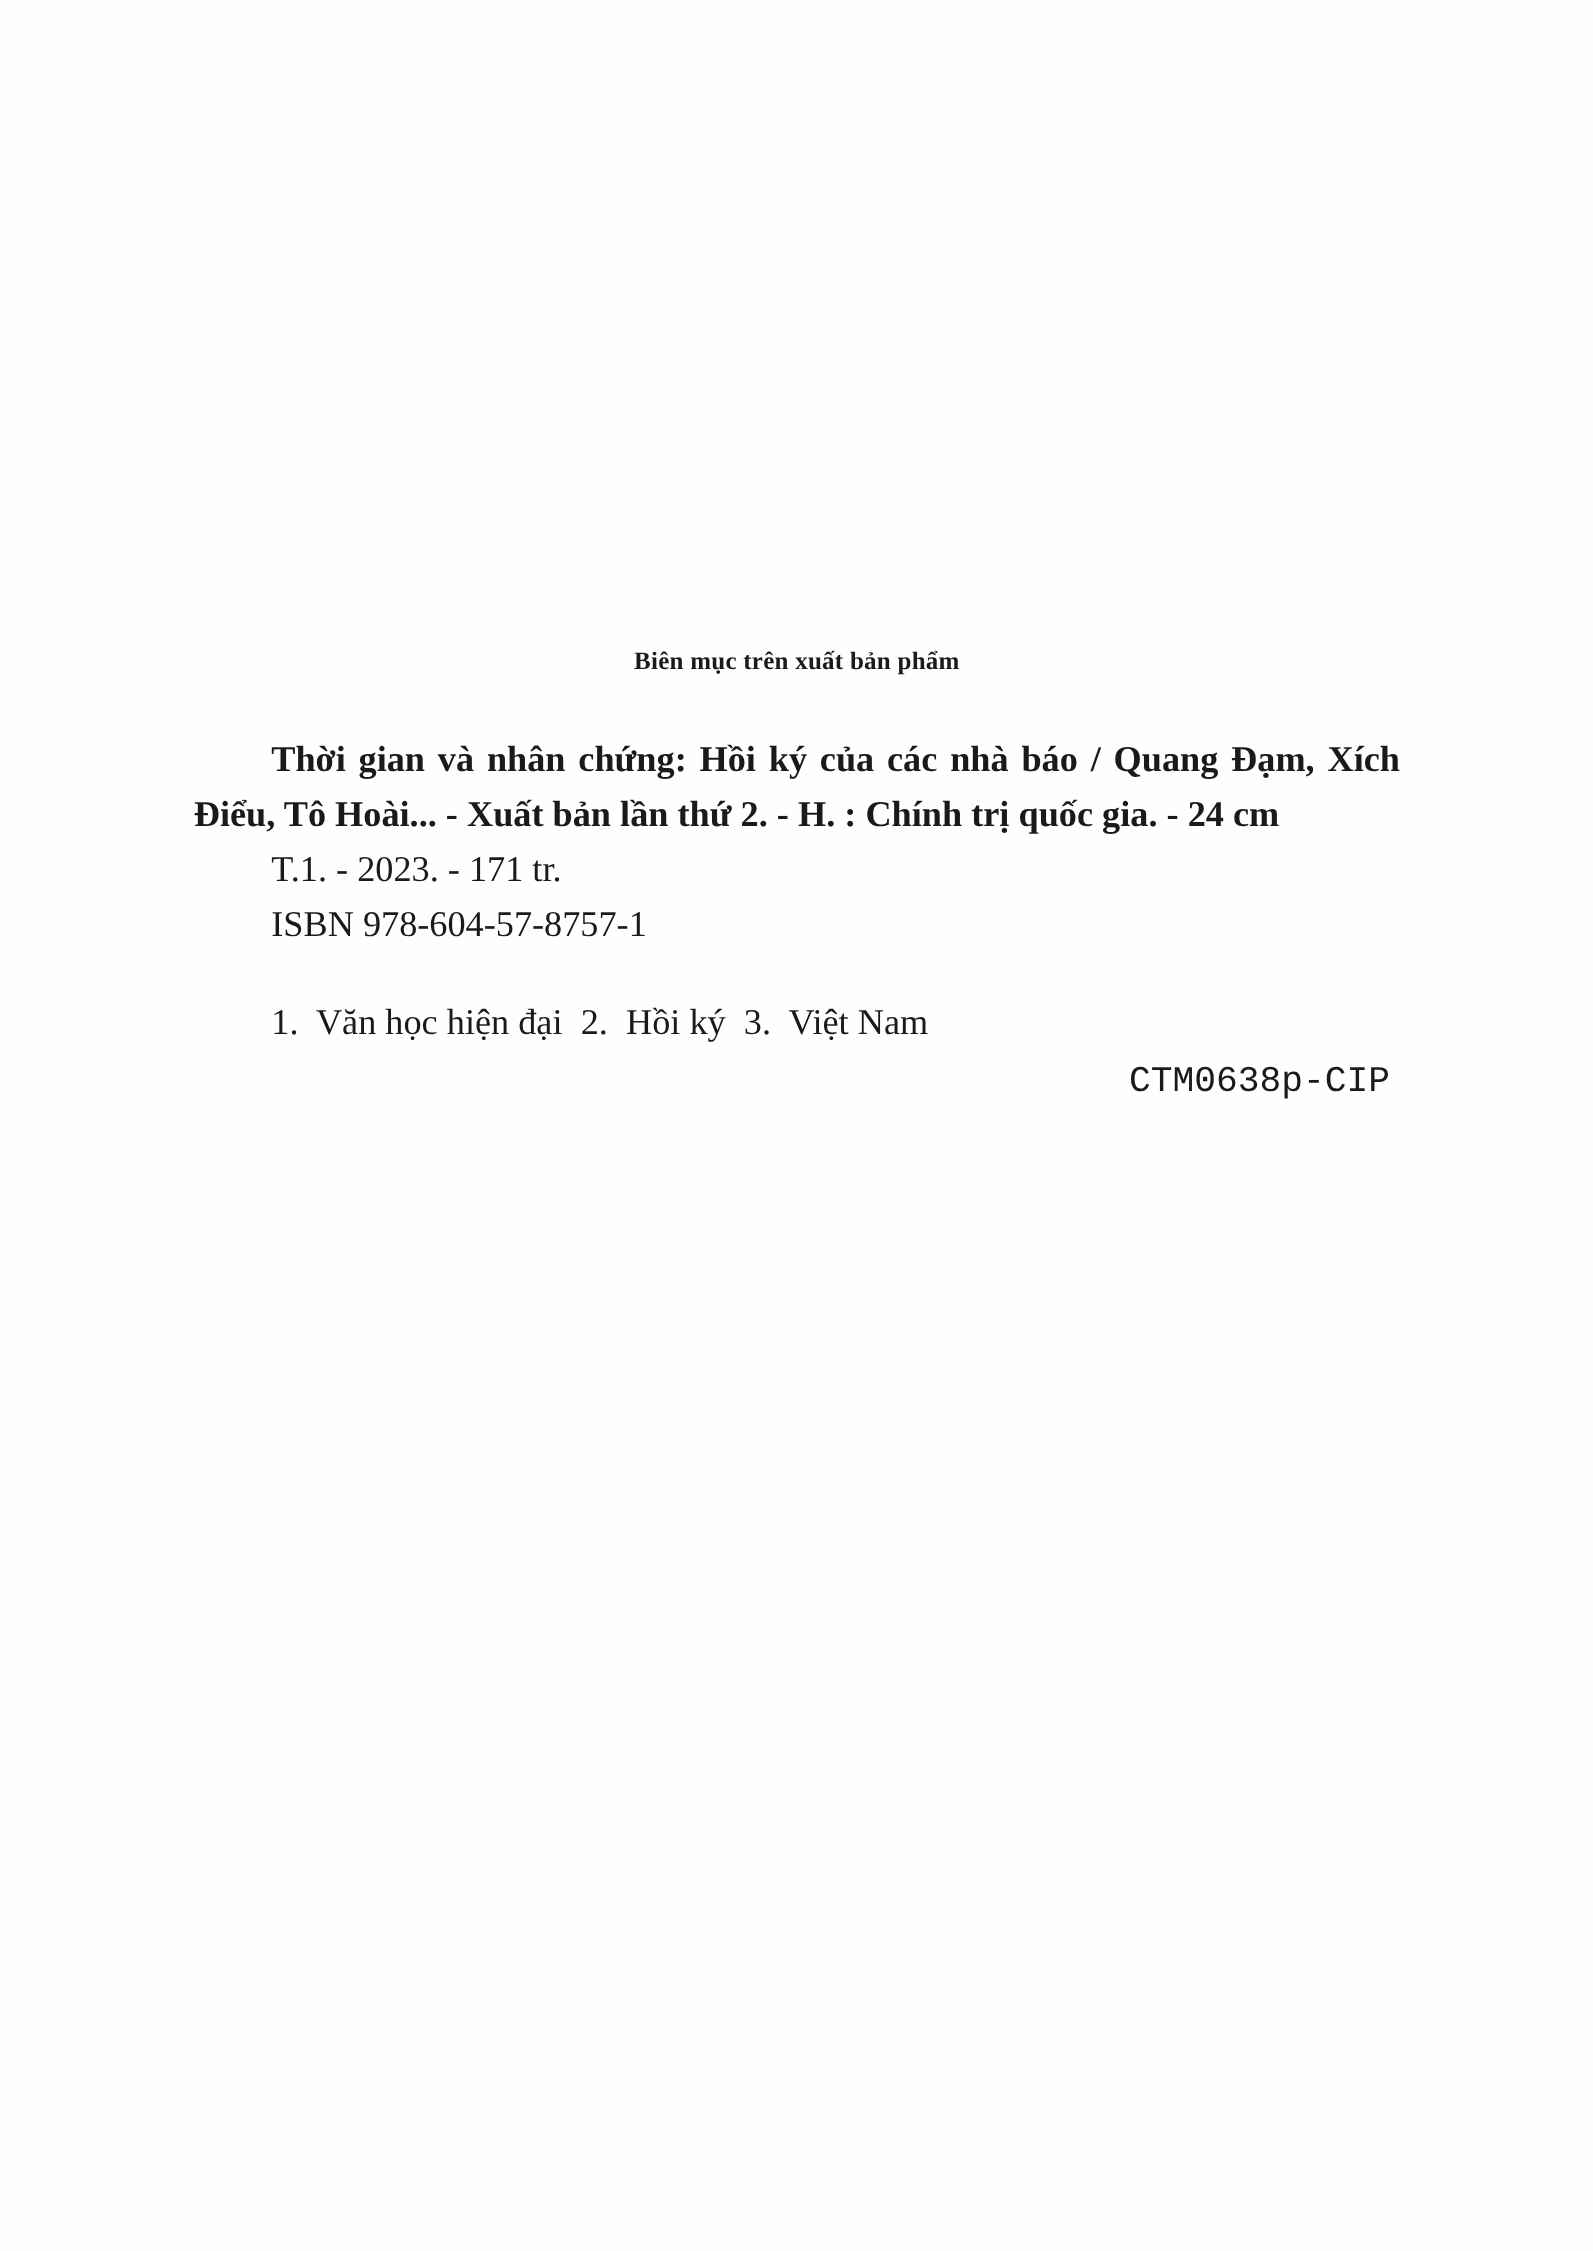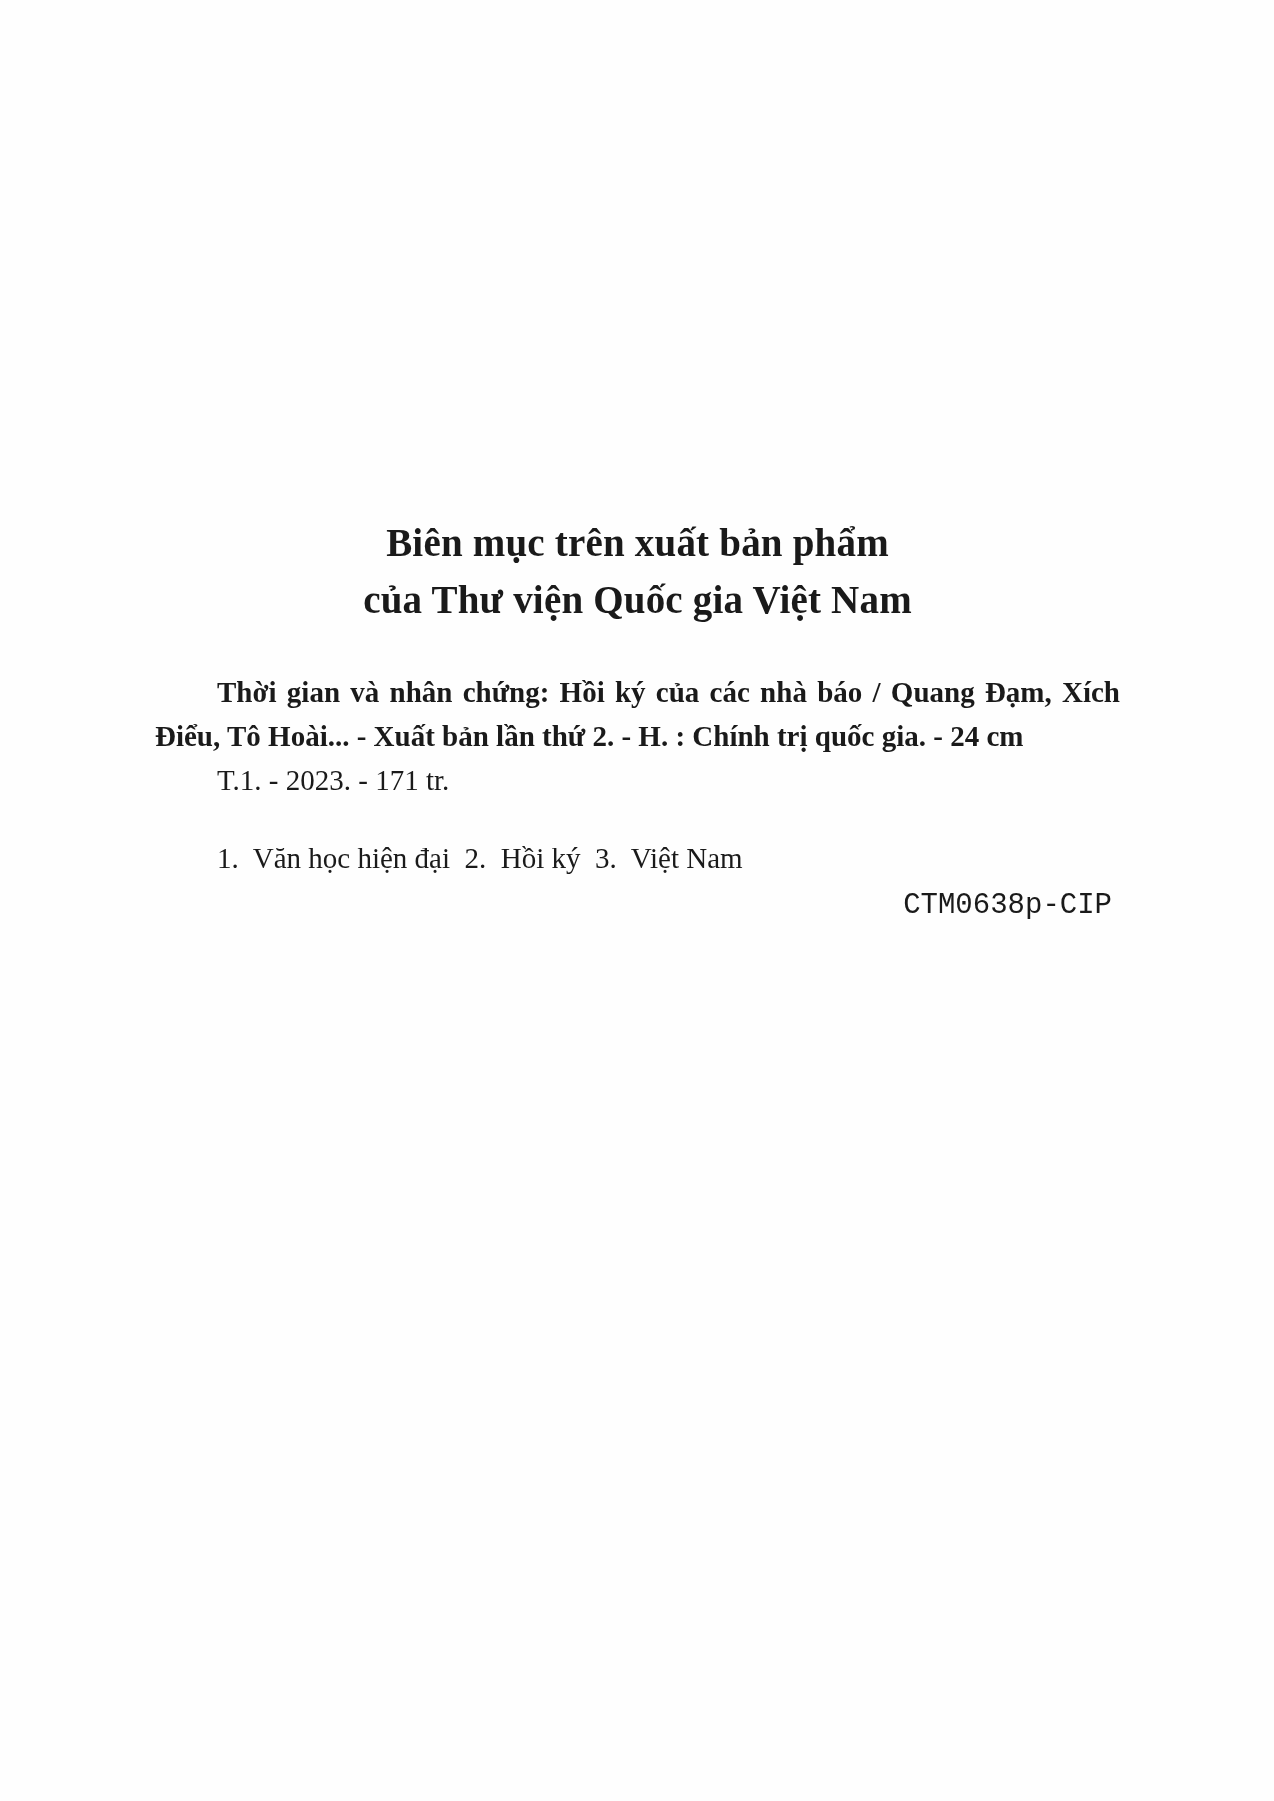--- a/index.html
+++ b/index.html
@@ -22,21 +22,21 @@
   }
   .cip-block {
     position: absolute;
     left: 155px;
     top: 515px;
     width: 965px;
   }
   .cip-heading {
     text-align: center;
     font-weight: bold;
-    font-size: 39px;
+    font-size: 20px;
     line-height: 1.45;
     letter-spacing: 0.2px;
   }
   .cip-heading .line {
     display: block;
   }
   .cip-body {
     margin-top: 42px;
     font-size: 29px;
     line-height: 1.52;
@@ -71,31 +71,31 @@
 </style>
 </head>
 <body>
 
 <div class="page">
 
   <div class="cip-block">
 
     <div class="cip-heading">
       <span class="line">Biên mục trên xuất bản phẩm</span>
-      <span class="line">của Thư viện Quốc gia Việt Nam</span>
     </div>
 
     <div class="cip-body">
 
       <p class="para indent justified">Thời gian và nhân chứng: Hồi ký của các nhà báo / Quang Đạm, Xích Điểu, Tô Hoài... - Xuất bản lần thứ 2. - H. : Chính trị quốc gia. - 24 cm</p>
 
       <div class="gap-sm"></div>
 
       <p class="para indent">T.1. - 2023. - 171 tr.</p>
 
+      <p class="para indent">ISBN 978-604-57-8757-1</p>
 
       <div class="gap-md"></div>
 
       <p class="para indent subjects">1.  Văn học hiện đại  2.  Hồi ký  3.  Việt Nam</p>
 
 
       <p class="cip-code">CTM0638p-CIP</p>
 
     </div>
   </div>

